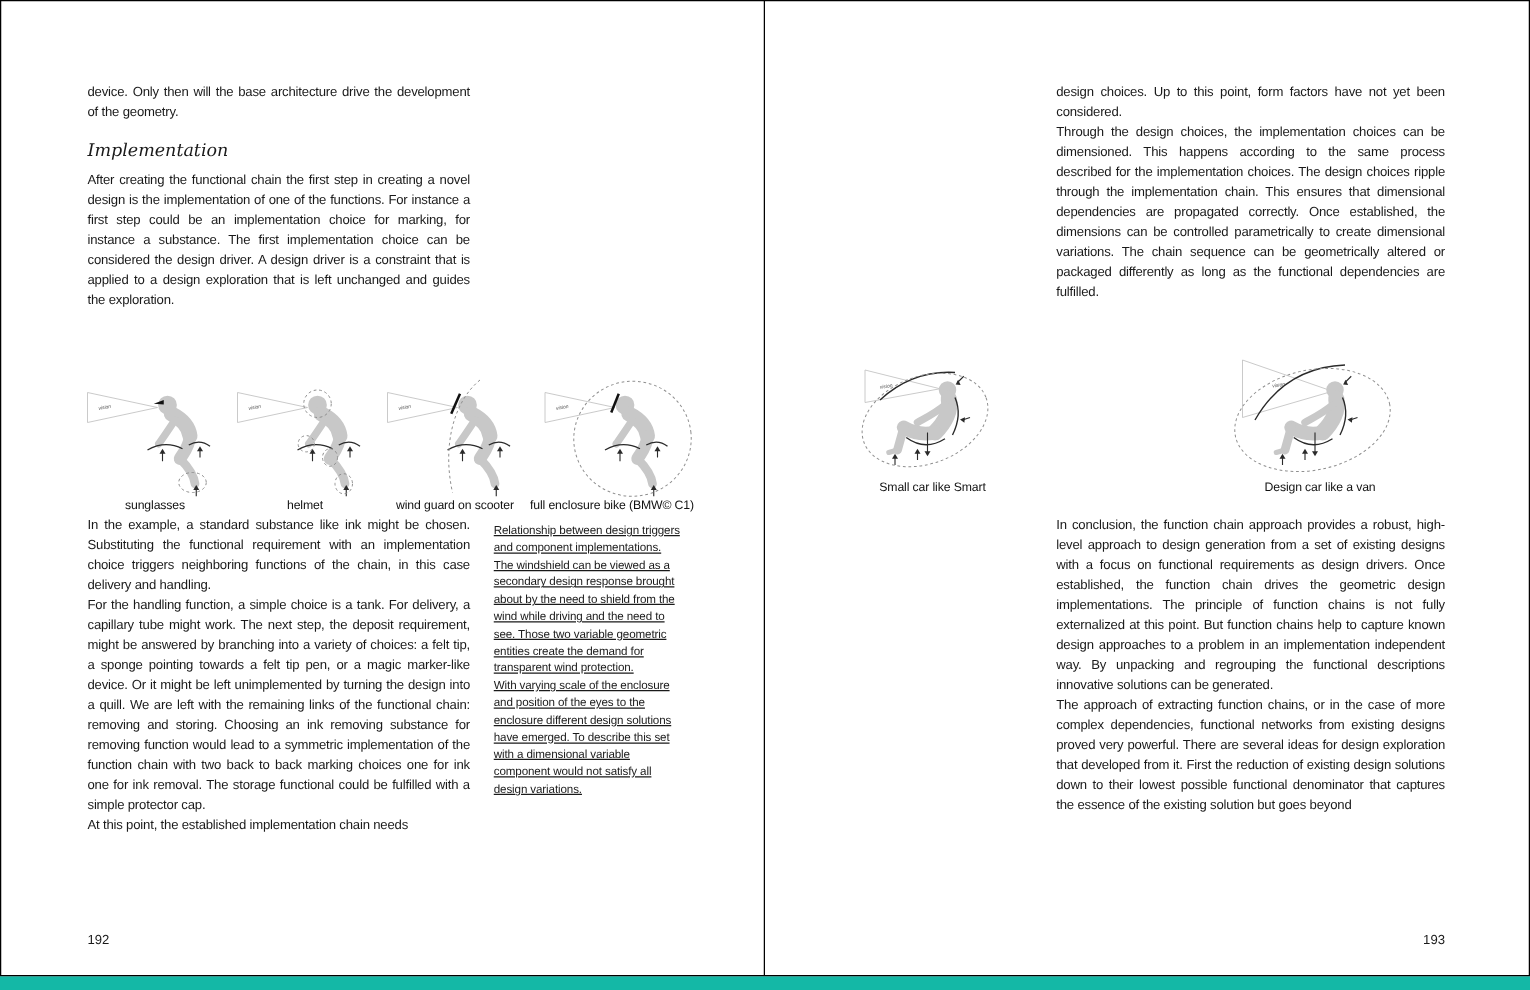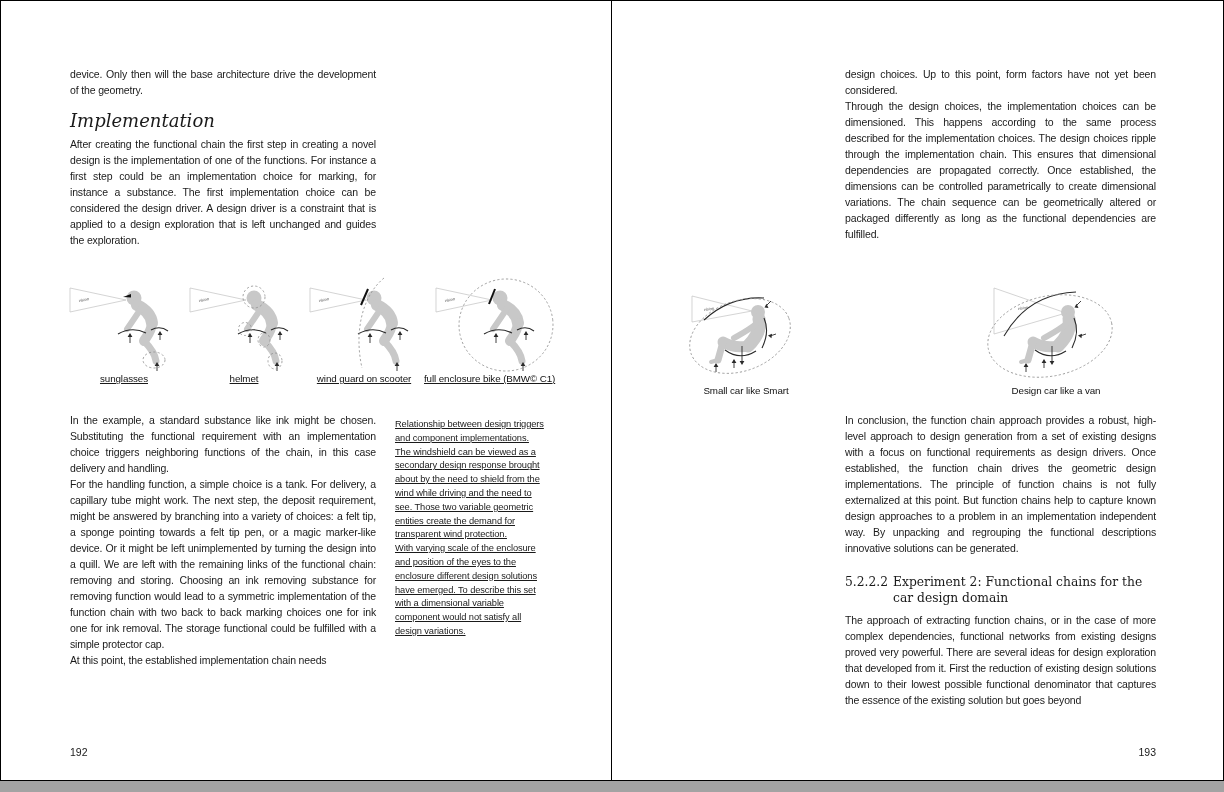--- a/index.html
+++ b/index.html
@@ -1,25 +1,25 @@
 <!DOCTYPE html>
 <html><head>
 <meta charset="utf-8">
 <style>
   html,body{margin:0;padding:0;background:#ffffff;}
-  .spread{position:relative;width:1224px;height:792px;background:#a3a3a3;overflow:hidden;
+  .spread{position:relative;width:1224px;height:792px;background:#14b8a6;overflow:hidden;
           font-family:"Liberation Sans",sans-serif;color:#1a1a1a;}
   .frame{position:absolute;left:0;top:0;width:1222px;height:779px;border:1px solid #000;background:#fff;}
   .divider{position:absolute;left:611px;top:0;width:1px;height:780px;background:#000;}
   .col{position:absolute;}
   .body-text{font-size:10.5px;line-height:16px;letter-spacing:-0.15px;text-align:justify;}
   .body-text p{margin:0;}
   .cont-par{margin:0;}
   h3.run-in{font-family:"DejaVu Serif","Liberation Serif",serif;font-style:italic;font-weight:normal;
-            font-size:18px;margin:15px 0 7px 0;text-align:left;letter-spacing:0;}
+            font-size:14px;margin:15px 0 7px 0;text-align:left;letter-spacing:0;}
   .section-head{display:flex;font-family:"DejaVu Serif","Liberation Serif",serif;font-size:12.3px;
                 line-height:16px;margin:18px 0 6px 0;text-align:left;letter-spacing:0;}
   .section-head .num{width:48px;flex:none;}
   .section-head .ttl{flex:1;}
   .sidenote{font-size:9.3px;line-height:13.8px;text-align:left;letter-spacing:-0.1px;text-decoration:underline;}
   .sidenote p{margin:0;}
   .pagenum{font-size:10.5px;}
   .figrow{position:absolute;display:flex;justify-content:space-between;}
   .figcell{display:flex;flex-direction:column;align-items:center;}
   .figcap{font-size:9.8px;letter-spacing:-0.1px;margin-top:1px;white-space:nowrap;color:#111;}
@@ -80,21 +80,21 @@
   </svg>
 
   <div>
 
     <div class="col body-text" style="left:70px;top:66px;width:306px;">
       <p class="cont-par">device. Only then will the base architecture drive the development of the geometry.</p>
       <h3 class="run-in">Implementation</h3>
       <p>After creating the functional chain the first step in creating a novel design is the implementation of one of the functions. For instance a first step could be an implementation choice for marking, for instance a substance. The first implementation choice can be considered the design driver. A design driver is a constraint that is applied to a design exploration that is left unchanged and guides the exploration.</p>
     </div>
 
-    <div class="figrow" style="left:64px;top:276px;width:480px;text-decoration:underline;">
+    <div class="figrow" style="left:64px;top:302px;width:480px;">
 
       <div class="figcell">
         <svg width="120" height="96" viewBox="0 0 120 96">
           <polygon class="cone" points="6,12 6,36 62,24"></polygon>
           <text class="vis" x="15" y="26" transform="rotate(-10 15 26)">vision</text>
           <use href="#scooter-person"></use>
           <polygon points="59,21 67,18 67,21.5" fill="#111"></polygon>
           <ellipse class="dash" cx="90" cy="84" rx="11" ry="8"></ellipse>
         </svg>
         <div class="figcap">sunglasses</div>
@@ -179,22 +179,18 @@
           <path class="blk" d="M 88,8 Q 40,10 16,52"></path>
           <ellipse class="dash" cx="62" cy="52" rx="63" ry="40" transform="rotate(-12 62 52)"></ellipse>
         </svg>
         <div class="figcap">Design car like a van</div>
       </div>
 
     </div>
 
     <div class="col body-text" style="left:845px;top:412px;width:311px;">
       <p>In conclusion, the function chain approach provides a robust, high-level approach to design generation from a set of existing designs with a focus on functional requirements as design drivers. Once established, the function chain drives the geometric design implementations. The principle of function chains is not fully externalized at this point. But function chains help to capture known design approaches to a problem in an implementation independent way. By unpacking and regrouping the functional descriptions innovative solutions can be generated.</p>
-      <div class="section-head">
-        <span class="num">5.2.2.2</span>
-        <span class="ttl">Experiment 2: Functional chains for the car design domain</span>
-      </div>
       <p>The approach of extracting function chains, or in the case of more complex dependencies, functional networks from existing designs proved very powerful. There are several ideas for design exploration that developed from it. First the reduction of existing design solutions down to their lowest possible functional denominator that captures the essence of the existing solution but goes beyond</p>
     </div>
 
     <div class="col pagenum" style="left:845px;top:746px;width:311px;text-align:right;">193</div>
   </div>
 </div>
 
 </body></html>

